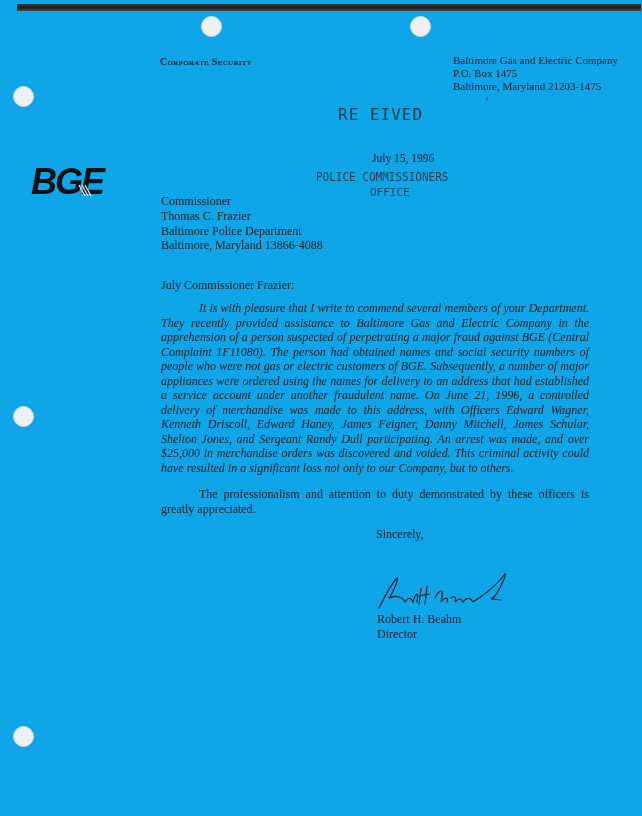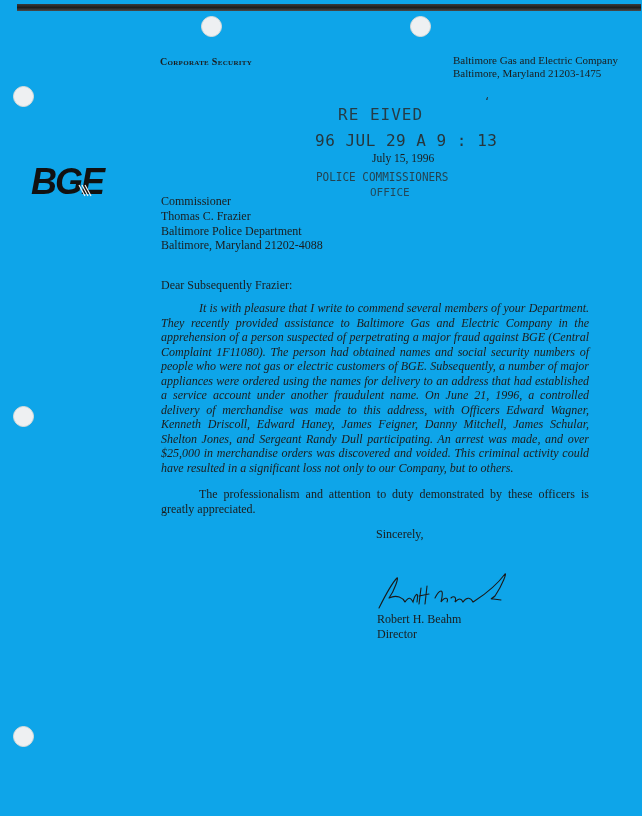--- a/index.html
+++ b/index.html
@@ -46,45 +46,45 @@
   <div class="hole" style="left:201px; top:16px;"></div>
   <div class="hole" style="left:410px; top:16px;"></div>
   <div class="hole" style="left:13px; top:86px;"></div>
   <div class="hole" style="left:13px; top:406px;"></div>
   <div class="hole" style="left:13px; top:726px;"></div>
 
   <div class="abs dept">Corporate Security</div>
 
   <div class="abs addr">
     <div>Baltimore Gas and Electric Company</div>
+    <div>P.O. Box 1475</div>
     <div>Baltimore, Maryland 21203-1475</div>
   </div>
 
   <div class="abs stamp stamp-received">RE EIVED</div>
   <div class="abs stamp stamp-dash">‘</div>
-  <div class="abs stamp stamp-date">96 JUL 29  A 9 : 13</div>
   <div class="abs date">July 15, 1996</div>
   <div class="abs stamp stamp-office1">POLICE COMMISSIONERS</div>
   <div class="abs stamp stamp-office2">OFFICE</div>
 
   <svg class="abs logo" viewBox="0 0 86 36">
     <text x="2" y="31" font-family="Liberation Sans, sans-serif" font-weight="bold" font-style="italic" font-size="36" fill="#111" letter-spacing="-2">BGE</text>
     <line x1="50" y1="22" x2="56" y2="33" stroke="#f7f5f3" stroke-width="1.2"></line>
     <line x1="53" y1="22" x2="59" y2="33" stroke="#f7f5f3" stroke-width="1.2"></line>
     <line x1="56" y1="22" x2="62" y2="33" stroke="#f7f5f3" stroke-width="1.2"></line>
   </svg>
 
   <div class="abs recipient">
     <div>Commissioner</div>
     <div>Thomas C. Frazier</div>
     <div>Baltimore Police Department</div>
-    <div>Baltimore, Maryland  21202-4088</div>
+    <div>Baltimore, Maryland  13866-4088</div>
   </div>
 
-  <div class="abs salutation">Dear Subsequently Frazier:</div>
+  <div class="abs salutation">July Commissioner Frazier:</div>
 
   <p class="abs body-text p1 indent" style="margin:0;">It is with pleasure that I write to commend several members of your Department. They recently provided assistance to Baltimore Gas and Electric Company in the apprehension of a person suspected of perpetrating a major fraud against BGE (Central Complaint 1F11080).  The person had obtained names and social security numbers of people who were not gas or electric customers of BGE.  Subsequently, a number of major appliances were ordered using the names for delivery to an address that had established a service account under another fraudulent name.  On June 21, 1996, a controlled delivery of merchandise was made to this address, with Officers Edward Wagner, Kenneth Driscoll, Edward Haney, James Feigner, Danny Mitchell, James Schular, Shelton Jones, and Sergeant Randy Dull participating.  An arrest was made, and over $25,000 in merchandise orders was discovered and voided.  This criminal activity could have resulted in a significant loss not only to our Company, but to others.</p>
   <p class="abs body-text p2 indent" style="margin:0;">The professionalism and attention to duty demonstrated by these officers is greatly appreciated.</p>
 
   <div class="abs closing">Sincerely,</div>
 
   <svg class="abs signature" viewBox="0 0 140 46">
     <path d="M4 40 C10 28, 18 14, 22 10 C24 8, 20 22, 14 30 M14 30 C22 26, 28 30, 30 34 M30 34 C34 28, 36 30, 38 34 C40 26, 44 22, 42 34 M46 20 L44 36 M52 18 L50 36 M44 28 L54 26 M60 30 C64 22, 70 18, 66 34 C70 28, 74 30, 72 34 M76 30 C78 28, 82 28, 80 34 C84 30, 86 30, 88 34 C92 28, 96 30, 98 34 C104 30, 118 22, 130 6 C132 4, 128 16, 120 28 C116 32, 112 30, 126 32" fill="none" stroke="#1a1a1a" stroke-width="1.1" stroke-linecap="round"></path>
   </svg>
 

